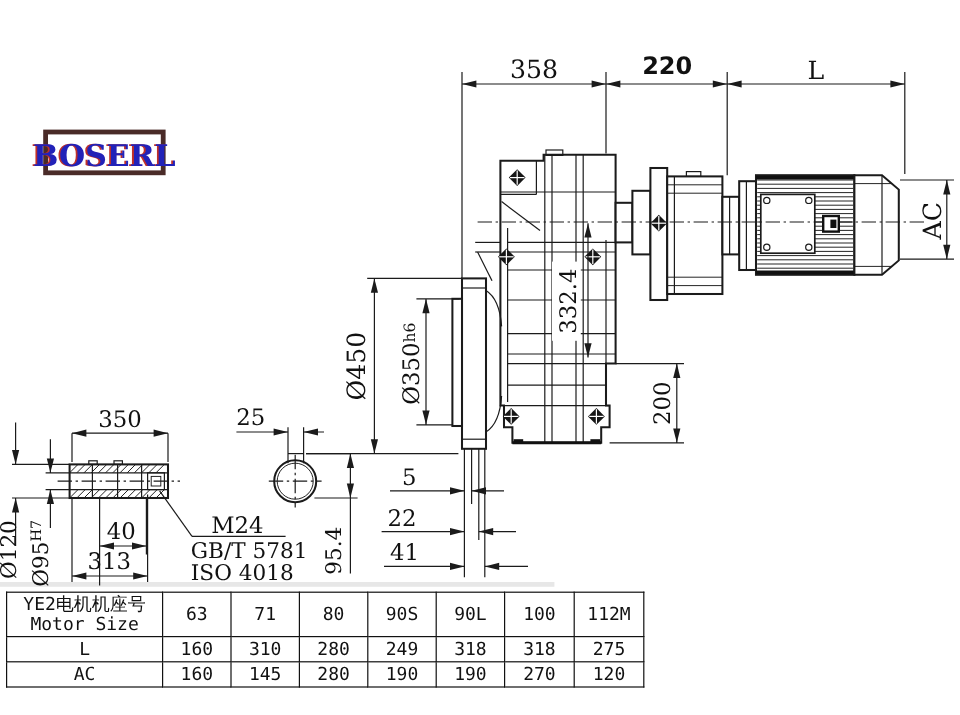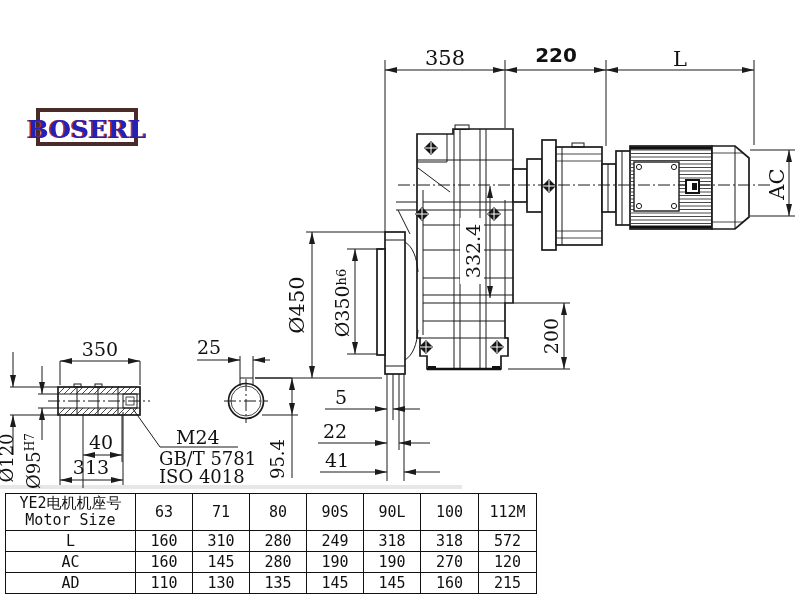--- a/index.html
+++ b/index.html
@@ -265,37 +265,27 @@
       <td>112M</td>
     </tr>
     <tr>
       <td>L</td>
       <td>160</td>
       <td>310</td>
       <td>280</td>
       <td>249</td>
       <td>318</td>
       <td>318</td>
-      <td>572</td>
+      <td>275</td>
     </tr>
     <tr>
       <td>AC</td>
       <td>160</td>
       <td>145</td>
       <td>280</td>
       <td>190</td>
       <td>190</td>
       <td>270</td>
       <td>120</td>
     </tr>
-    <tr>
-      <td>AD</td>
-      <td>110</td>
-      <td>130</td>
-      <td>135</td>
-      <td>145</td>
-      <td>145</td>
-      <td>160</td>
-      <td>215</td>
-    </tr>
   </tbody>
     </table>
 </div>
 
 </body></html>

